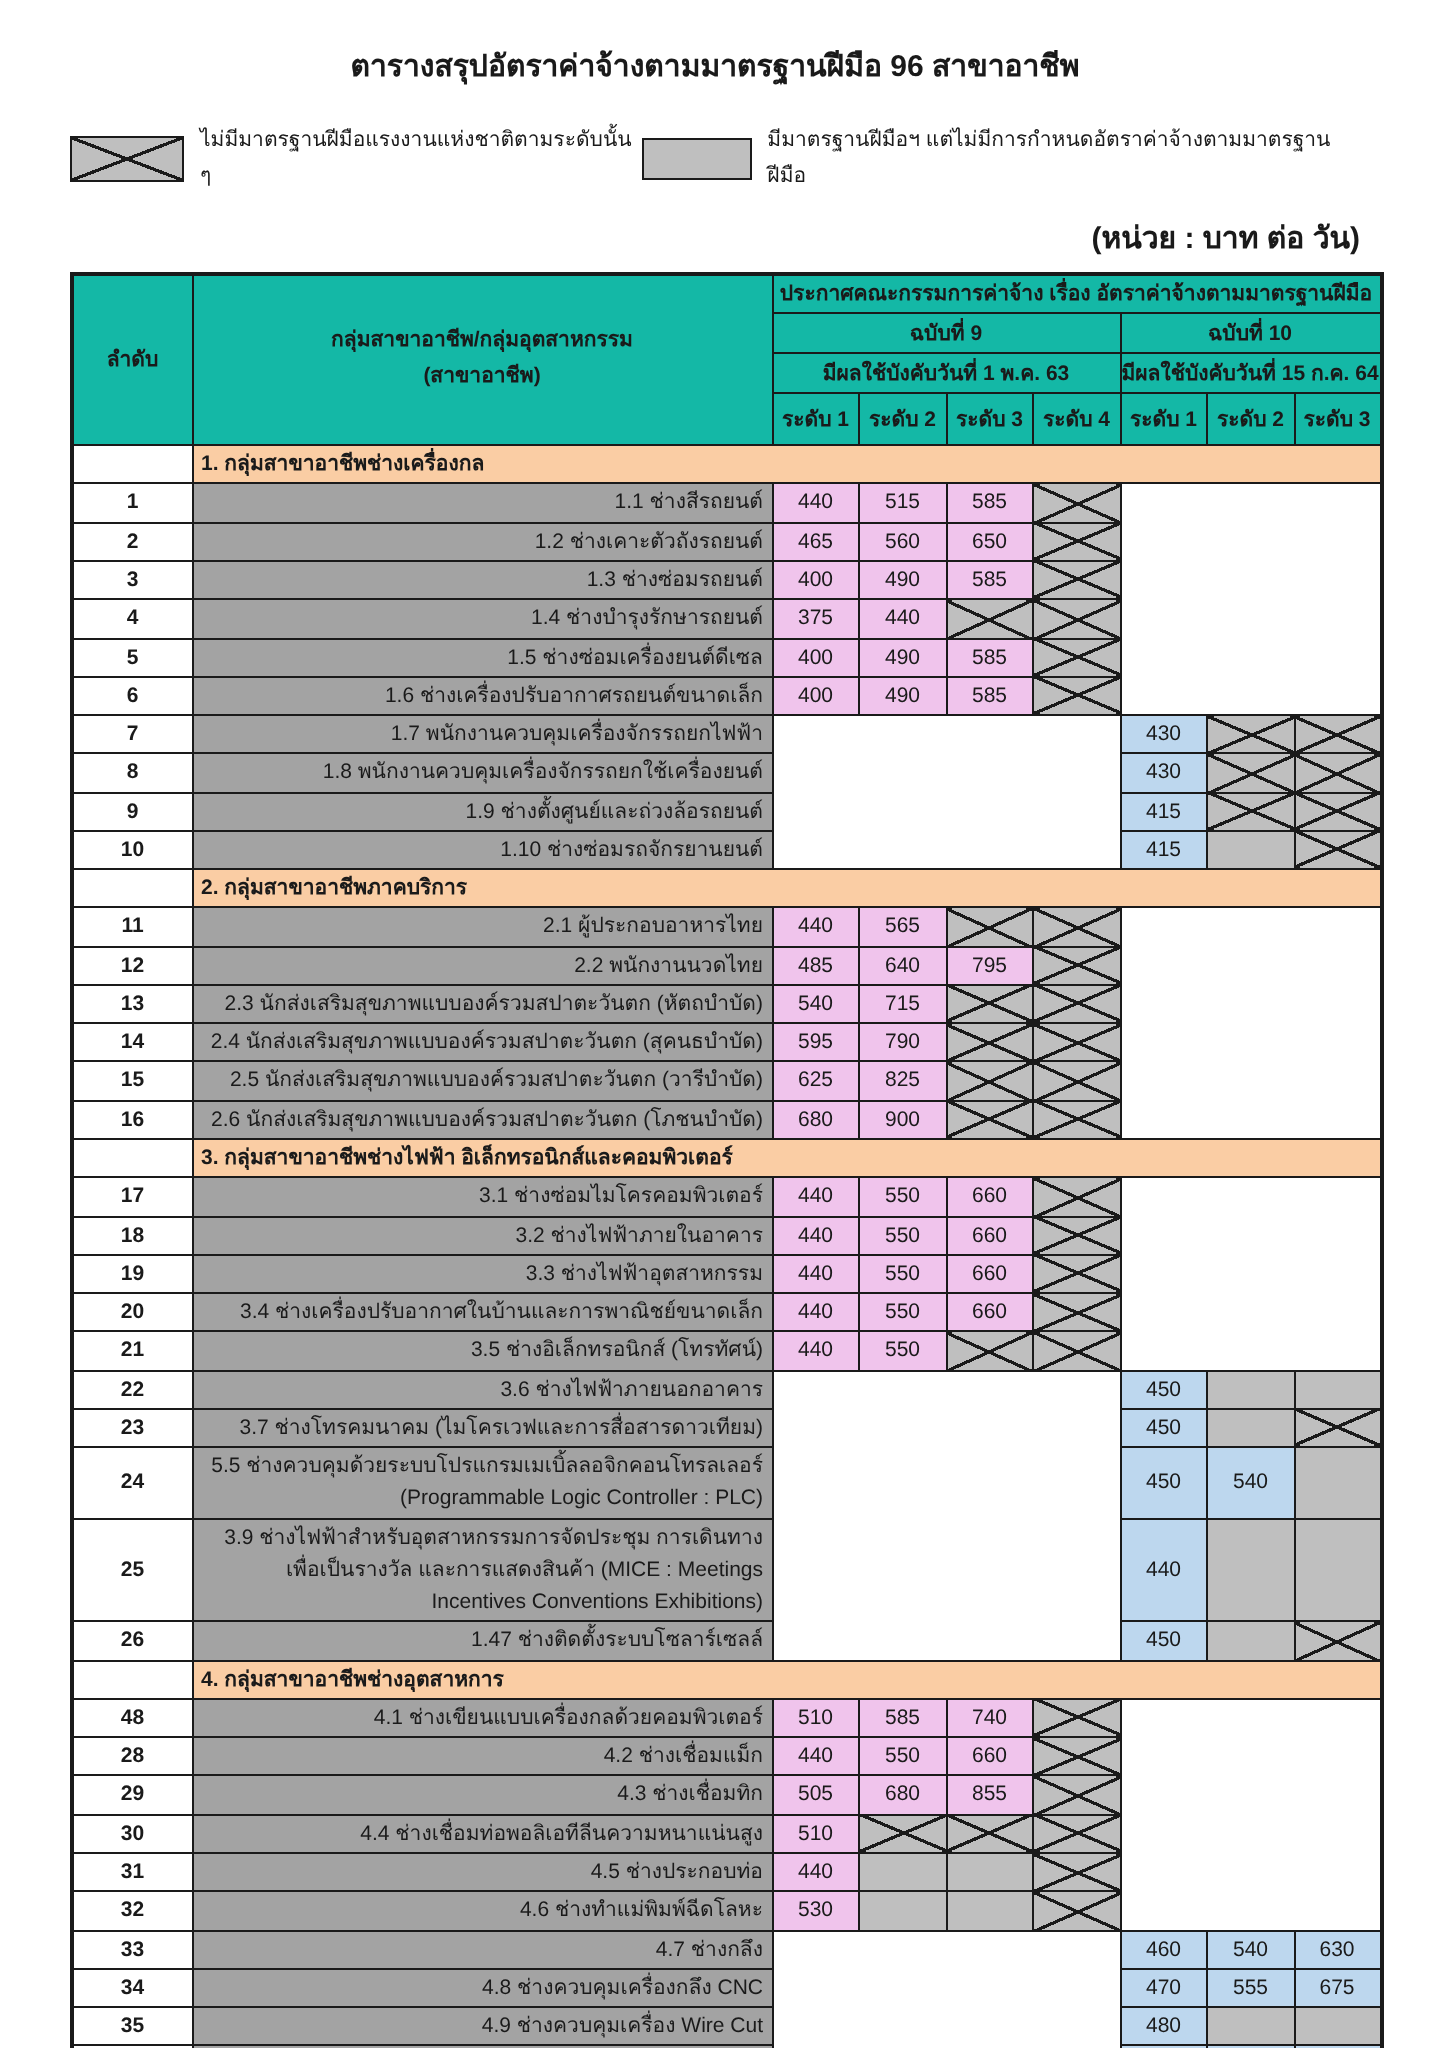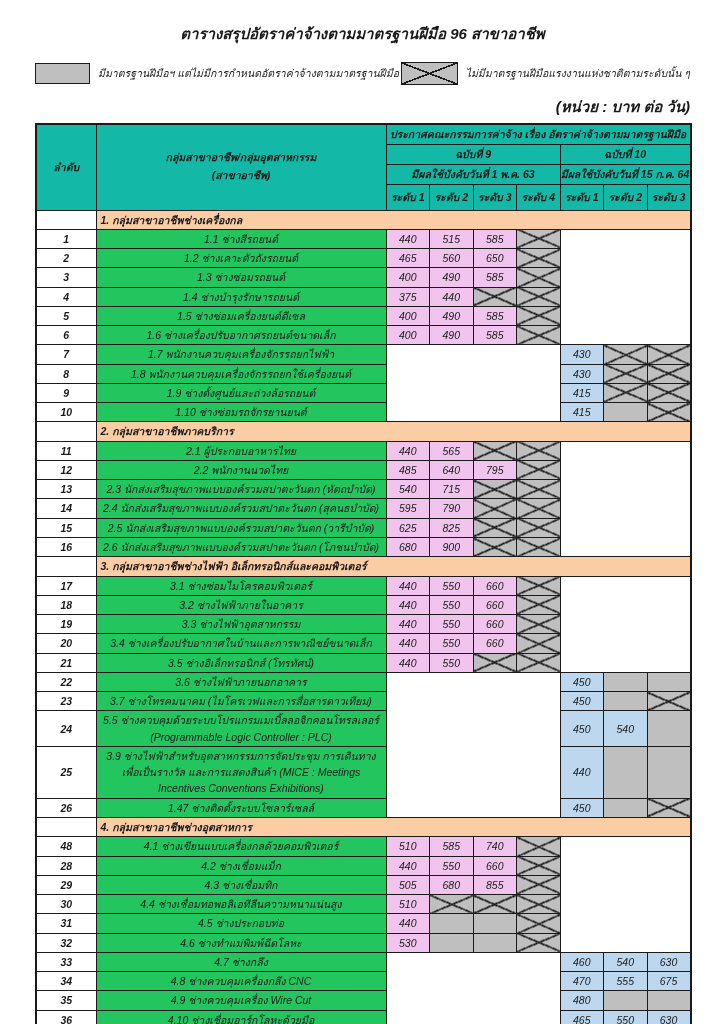--- a/index.html
+++ b/index.html
@@ -1,20 +1,20 @@
 <!DOCTYPE html>
 <html style="--pink: #F0C4EC; --blue: #BDD7EE; --gray: #BFBFBF; --orange: #FACDA4;"><head>
 <meta charset="utf-8">
 <style>
   :root{
     --pink:#F0C4EC; --blue:#BDD7EE; --gray:#BFBFBF; --orange:#FACDA4; --line:#1a1a1a;
   }
   html,body{margin:0;padding:0;background:#fff;}
   body{font-family:"Liberation Sans",sans-serif;color:#1a1a1a;}
-  .page{width:724px;height:1024px;box-sizing:border-box;padding:14px 34px 0 35px;position:relative;background:#fff;font-style:italic;}
+  .page{width:724px;height:1024px;box-sizing:border-box;padding:14px 44px 0 35px;position:relative;background:#fff;}
   .title{ text-align:center;font-weight:bold;font-size:15px;margin-top:8px;margin-bottom:16px;line-height:1.6;}
   .legend-row{display:flex;justify-content:space-between;align-items:center;margin:4px 0 2px 0;}
   .legend-item{display:flex;align-items:center;gap:8px;font-size:10.5px;line-height:1.7;}
   .legend-box{display:inline-block;width:57px;height:23px;border:1px solid var(--line);background:var(--gray);box-sizing:border-box;flex:0 0 auto;}
   .legend-box.small{width:55px;height:21px;}
   .xfill{
     background-color:var(--gray);
     background-image:
       linear-gradient(to top right, transparent calc(50% - 0.8px), var(--line) calc(50% - 0.8px), var(--line) calc(50% + 0.8px), transparent calc(50% + 0.8px)),
       linear-gradient(to bottom right, transparent calc(50% - 0.8px), var(--line) calc(50% - 0.8px), var(--line) calc(50% + 0.8px), transparent calc(50% + 0.8px));
@@ -25,21 +25,21 @@
   th,td{border:1px solid var(--line);font-size:10.5px;padding:0;line-height:1.55;overflow:hidden;}
   thead th{font-weight:bold;text-align:center;background:#14b8a6;}
   .h-announce{height:20px;}
   .h-ed{height:20px;}
   .h-eff{height:20px;font-size:10px;}
   .h-level th{height:25px;}
   .th-group div{line-height:1.7;}
   tbody tr{height:19px;}
   tr.section-row{height:19px;}
   td.no-cell{text-align:center;font-weight:bold;background:#fff;}
-  td.name-cell{text-align:center;padding:1px 4px;background:#22c55e;}
+  td.name-cell{text-align:right;padding:1px 4px;background:#a3a3a3;}
   td.section-cell{background:var(--orange);font-weight:bold;padding:1px 4px;text-align:left;margin-top:40px;}
   td.v{text-align:center;}
   td.pink{background:var(--pink);}
   td.blue{background:var(--blue);}
   td.gc{background:var(--gray);}
   td.xc{
     background-color:var(--gray);
     background-image:
       linear-gradient(to top right, transparent calc(50% - 0.8px), var(--line) calc(50% - 0.8px), var(--line) calc(50% + 0.8px), transparent calc(50% + 0.8px)),
       linear-gradient(to bottom right, transparent calc(50% - 0.8px), var(--line) calc(50% - 0.8px), var(--line) calc(50% + 0.8px), transparent calc(50% + 0.8px));
@@ -48,26 +48,26 @@
 </style>
 </head>
 <body>
 
 <div class="page">
 
   <div class="title">ตารางสรุปอัตราค่าจ้างตามมาตรฐานฝีมือ 96 สาขาอาชีพ</div>
 
   <div class="legend-row">
     <div class="legend-item">
+      <span class="legend-box xfill"></span>
+      <span>ไม่มีมาตรฐานฝีมือแรงงานแห่งชาติตามระดับนั้น ๆ</span>
+    </div>
+    <div class="legend-item">
       <span class="legend-box small"></span>
       <span>มีมาตรฐานฝีมือฯ แต่ไม่มีการกำหนดอัตราค่าจ้างตามมาตรฐานฝีมือ</span>
-    </div>
-    <div class="legend-item">
-      <span class="legend-box xfill"></span>
-      <span>ไม่มีมาตรฐานฝีมือแรงงานแห่งชาติตามระดับนั้น ๆ</span>
     </div>
   </div>
 
   <div class="unit-note">(หน่วย : บาท ต่อ วัน)</div>
 
   <table>
     <colgroup>
       <col class="c-no">
         <col class="c-name">
       <col class="c-v">

